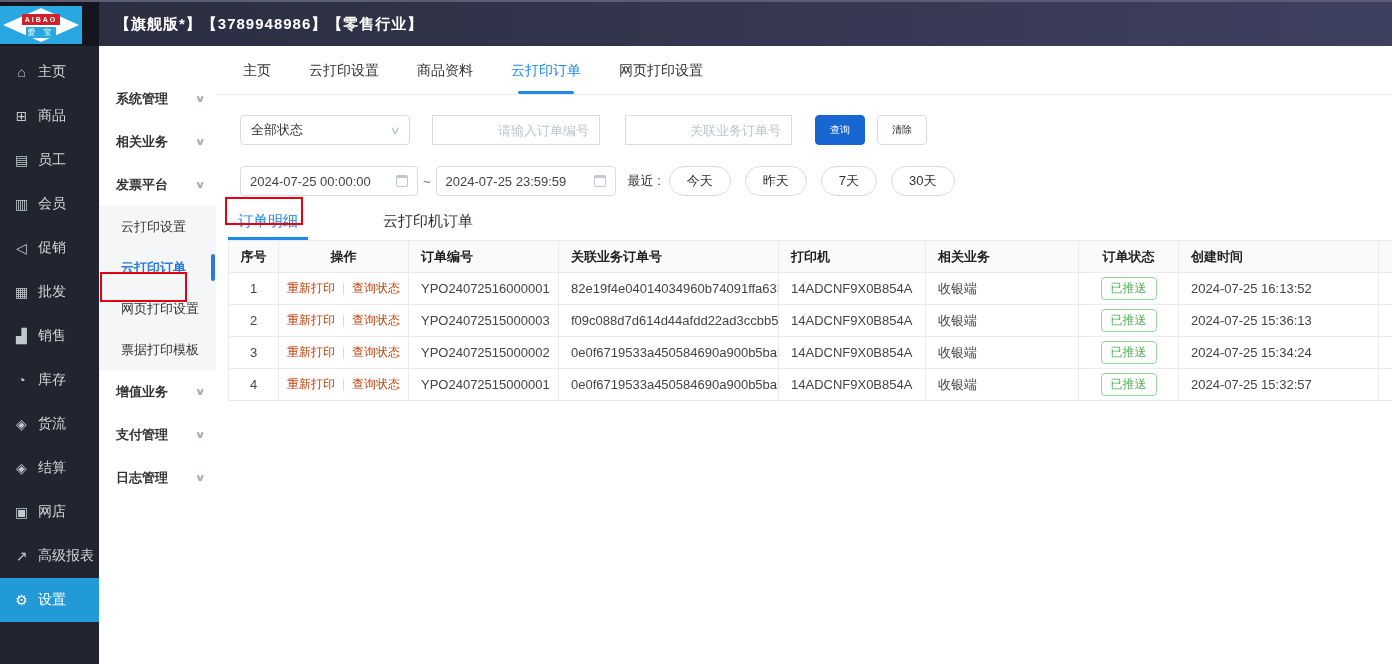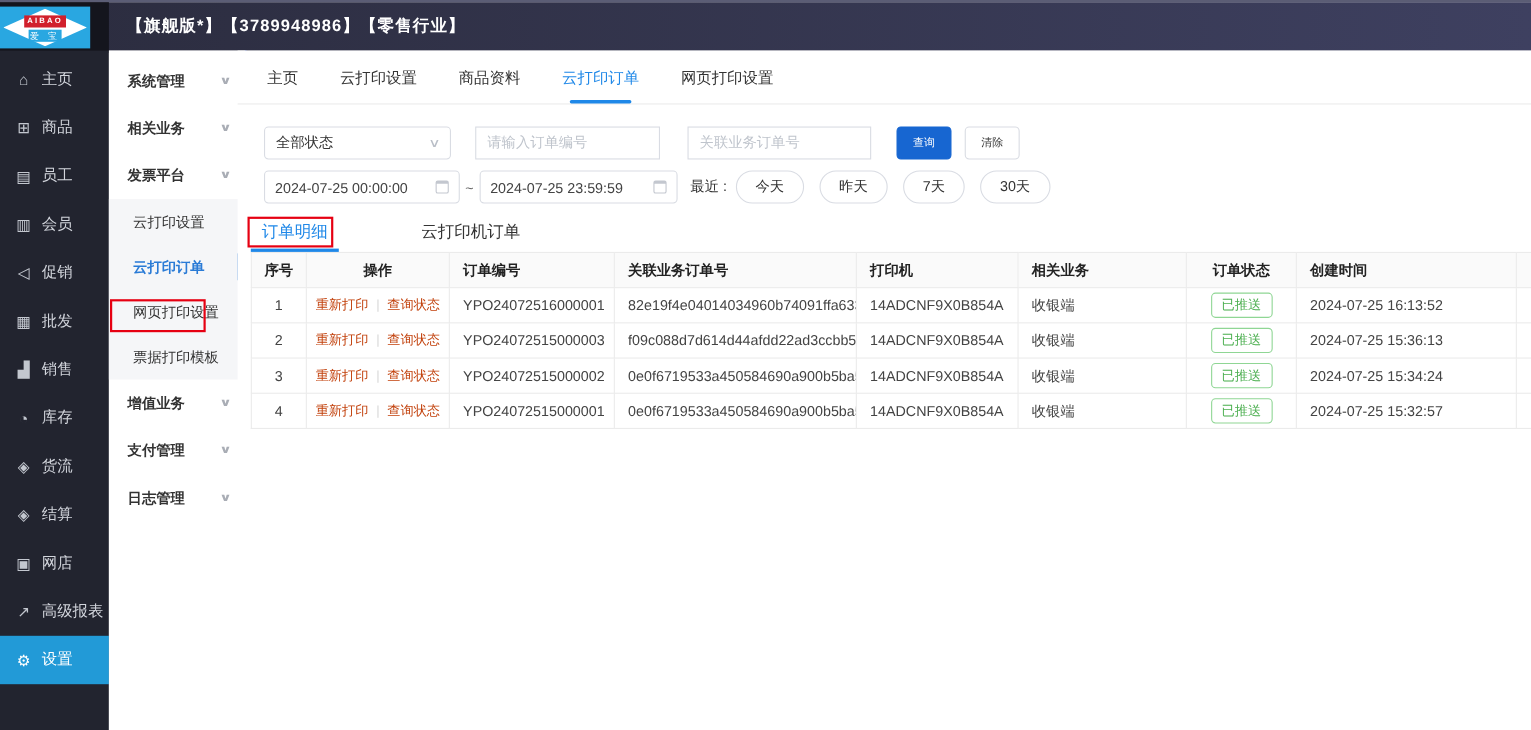--- a/index.html
+++ b/index.html
@@ -29,21 +29,21 @@
   .leftnav { position:absolute; left:0; top:46px; width:99px; bottom:0;
     background:#22242f; padding-top:4px; }
   .leftnav-item { height:44px; display:flex; align-items:center; gap:8px;
     padding-left:13px; color:#d2d5dc; font-size:14px; cursor:pointer; }
   .leftnav-item .ni { width:17px; text-align:center; font-size:14px; color:#c3c7cf; }
   .leftnav-item.active { background:#229ad7; color:#fff; }
   .leftnav-item.active .ni { color:#fff; }
 
   
   .sidenav { position:absolute; left:99px; top:46px; width:125px; bottom:0;
-    background:#fff; border-right:1px solid #1d4ed8; padding-top:6px; }
+    background:#fff; border-right:6px solid #1d4ed8; padding-top:31px; }
   .group-item { height:43px; display:flex; align-items:center; padding:0 14px 0 17px;
     font-size:13px; font-weight:bold; color:#333; cursor:pointer; }
   .group-item .chev { margin-left:auto; color:#a9adb5; font-size:10px; transform:scaleX(1.4); }
   .submenu { background:#f5f6f8; }
   .sub-item { height:41px; display:flex; align-items:center; padding-left:22px;
     font-size:13px; color:#333; cursor:pointer; position:relative; }
   .sub-item.active { color:#2a7bd6; font-weight:bold; }
   .sub-item.active .active-bar { position:absolute; right:3px; top:7px; width:4px;
     height:27px; background:#2a7bd6; border-radius:2px; }
 
@@ -59,27 +59,27 @@
 
   
   .filters { padding:20px 0 0 24px; }
   .frow { display:flex; align-items:center; }
   .frow1 .gap { width:22px; }
   .sel { width:170px; height:30px; border:1px solid #d9dce3; border-radius:4px;
     display:flex; align-items:center; padding:0 10px; font-size:13px; color:#333;
     cursor:pointer; background:#fff; }
   .sel .chev { margin-left:auto; color:#b9bec7; font-size:11px; transform:scaleX(1.4); }
   .tinput { height:30px; border:1px solid #d9dce3; border-radius:0; padding:0 10px;
-    font-size:13px; color:#444; outline:none; font-family:Liberation Mono, monospace; background:#fff; }
+    font-size:13px; color:#444; outline:none; font-family:Liberation Sans, sans-serif; background:#fff;text-align:right; }
   .tinput::placeholder { color:#bfc4cc; }
   .btn { height:30px; border-radius:4px; font-size:10px; padding:0 14px; cursor:pointer;
     font-family:inherit; }
   .btn-primary { background:#1766d1; border:1px solid #1766d1; color:#fff; }
   .btn-plain { background:#fff; border:1px solid #d9dce3; color:#333; }
-  .frow2 { margin-top:10px; }
+  .frow2 { margin-top:21px; }
   .dinput { width:178px; height:30px; border:1px solid #d9dce3; border-radius:4px;
     display:flex; align-items:center; padding:0 9px; font-size:13px; color:#444;
     background:#fff; cursor:pointer; }
   .cal { margin-left:auto; width:12px; height:12px; border:1px solid #c3c7cf;
     border-top:3px solid #c3c7cf; border-radius:2px; }
   .tilde { padding:0 5px; color:#666; font-size:13px; }
   .recent-label { margin-left:12px; margin-right:8px; font-size:13px; color:#333; }
   .pill { height:30px; border:1px solid #d9dce3; border-radius:15px; background:#fff;
     font-size:13px; color:#333; padding:0 17px; margin-right:14px; cursor:pointer;
     font-family:inherit; }

